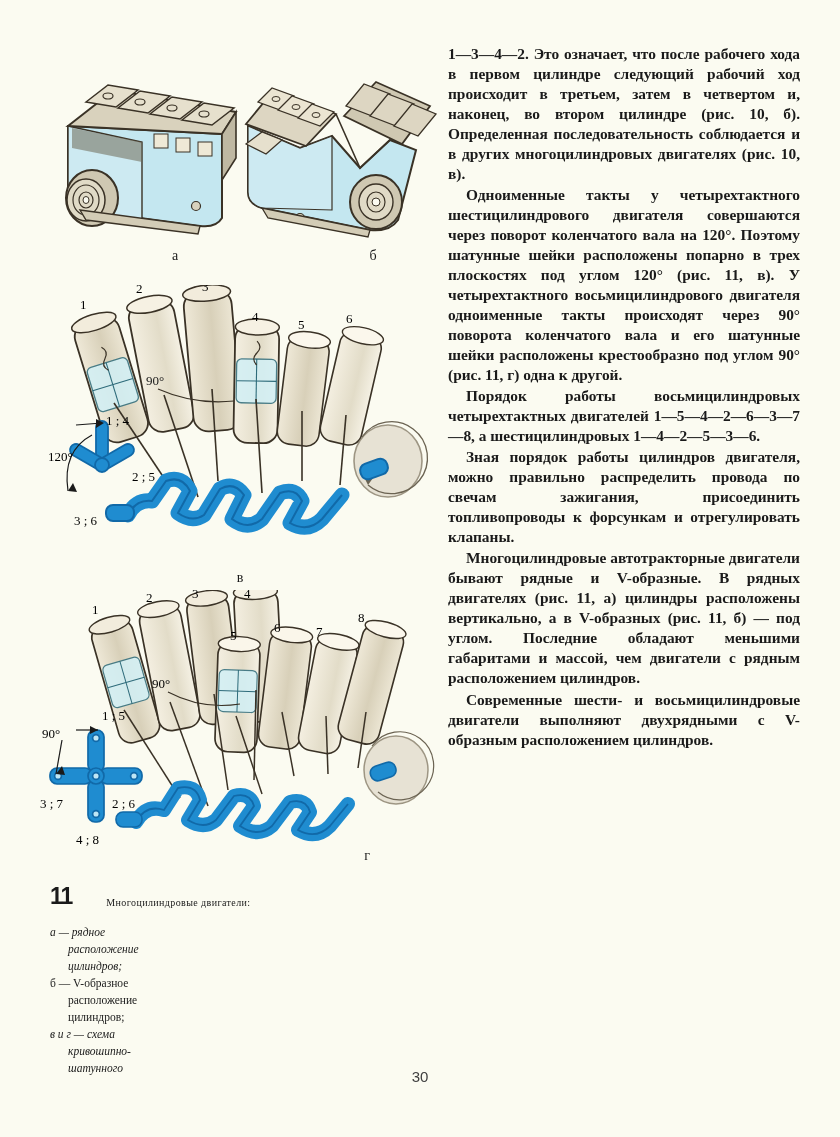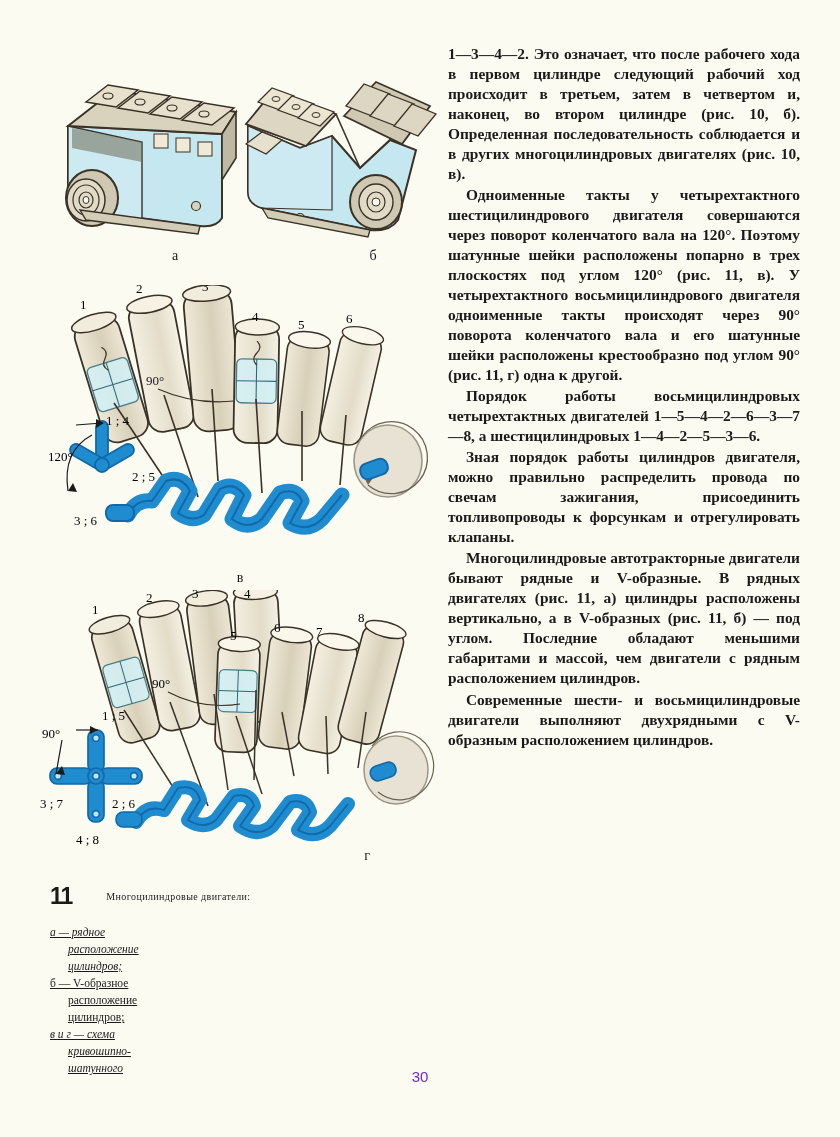--- a/index.html
+++ b/index.html
@@ -61,42 +61,41 @@
 
   
   .caption {
     position: absolute;
     left: 10px;
     top: 855px;
     width: 395px;
   }
   .caption-head {
     display: flex;
-    align-items: center;
+    align-items: flex-end;
     gap: 34px;
     margin-bottom: 16px;
   }
   .fig-number {
     font-family: "Liberation Sans", sans-serif;
     font-weight: bold;
     font-size: 23px;
     letter-spacing: -1px;
     line-height: 1;
   }
   .caption-title {
     font-family: "Liberation Serif", serif;
     font-size: 10px;
     letter-spacing: 0.4px;
   }
   .caption-cols {
     display: flex;
     gap: 8px;
     font-size: 11.5px;
     line-height: 1.48;
-    text-decoration: underline;
   }
   .caption-col { width: 185px; }
   .cap-line { white-space: pre; }
   .cap-it { font-style: italic; }
   .cap-ind { padding-left: 18px; }
 
   
   .text-col {
     position: absolute;
     left: 448px;
@@ -116,21 +115,21 @@
   .text-col p.noindent { text-indent: 0; font-family: Liberation Serif, serif; }
 
   
   .page-number {
     position: absolute;
     left: 0; right: 0;
     top: 1068px;
     text-align: center;
     font-family: "Liberation Sans", sans-serif;
     font-size: 15px;
-    color: #6d28d9;
+    color: #404040;
   }
 
   
   svg text { font-family: "Liberation Serif", serif; }
 </style>
 </head>
 <body>
 
 <div class="page">
 

